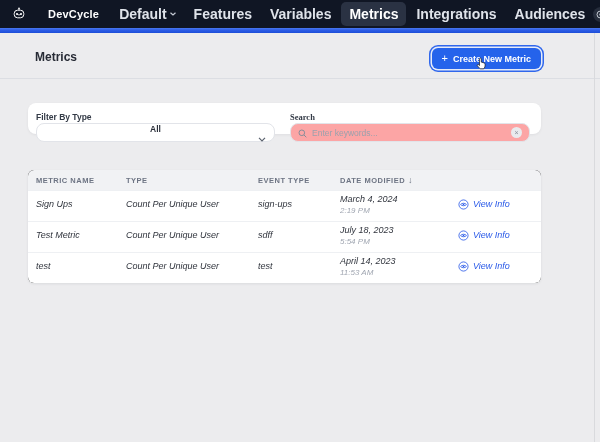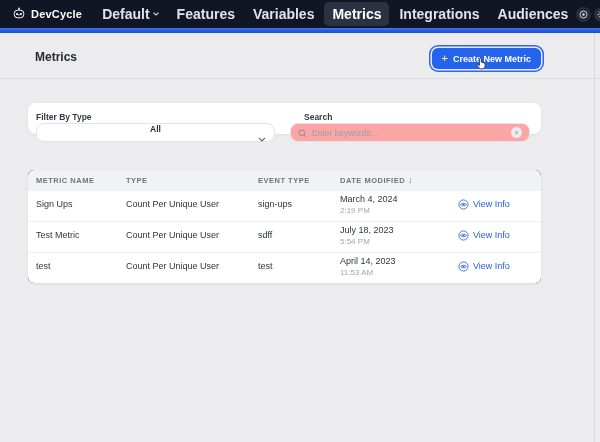--- a/index.html
+++ b/index.html
@@ -3,21 +3,21 @@
 <meta charset="utf-8">
 <style>
   * { margin:0; padding:0; box-sizing:border-box; }
   html,body { width:600px; height:442px; }
   body { font-family:"Liberation Sans", sans-serif; background:#ececee; position:relative; overflow:hidden; }
   .screen { position:absolute; inset:0; width:600px; height:442px; }
 
   
   .navbar { position:absolute; top:0; left:0; right:0; height:28px; background:#101624;
             display:flex; align-items:center; padding:0 8px; }
-  .brand { display:flex; align-items:center; gap:5px; margin-left:4px; }
+  .brand { display:flex; align-items:center; gap:22px; margin-left:4px; }
   .brand svg { display:block; }
   .brand-name { color:#ffffff; font-weight:700; font-size:11px; letter-spacing:.2px; }
   .nav-items { display:flex; align-items:center; margin-left:12px; gap:2px; }
   .nav-item { color:#dfe3ea; font-size:14px; font-weight:600; padding:4px 8px; border-radius:5px;
               display:flex; align-items:center; gap:3px; cursor:pointer; white-space:nowrap; }
   .nav-item.active { background:#2a3243; color:#ffffff; }
   .nav-right { margin-left:auto; display:flex; align-items:center; gap:3px; }
   .icon-btn { width:15px; height:15px; border-radius:50%; background:#262d3c; display:flex;
               align-items:center; justify-content:center; }
   .icon-btn svg { display:block; }
@@ -34,21 +34,21 @@
                 font-weight:600; font-family:inherit; display:flex; align-items:center; gap:5px;
                 box-shadow:0 0 0 1.5px #e6ebf8, 0 0 0 3px #3067ec; cursor:pointer; }
   .create-btn .plus { font-size:11px; font-weight:500; line-height:1; }
   .header-divider { position:absolute; top:78px; left:0; right:0; height:1px; background:#dcdee3; }
 
   
   .filter-card { position:absolute; top:103px; left:28px; width:513px; height:31px; background:#ffffff;
                  border-radius:8px; box-shadow:0 1px 3px rgba(16,24,40,.06); }
   .field-label { position:absolute; font-size:8.5px; font-weight:700; color:#333a46; }
   .lbl-filter { top:9px; left:8px; }
-  .lbl-search { top:9px; left:276px; }
+  .lbl-search { top:9px; left:262px;font-family:Liberation Serif, serif; }
   .select { position:absolute; top:20px; left:8px; width:239px; height:19px; border:1px solid #e2e4e9;
             border-radius:8px; background:#fff; display:flex; align-items:center; padding:0 8px;
             font-size:8.5px; font-weight:700; color:#2b303b; cursor:pointer;flex-direction:column; }
   .select .chev { margin-left:auto; }
   .search-wrap { position:absolute; top:20px; left:262px; width:240px; height:19px; border:1px solid #e2e4e9;
                  border-radius:8px; background:#fca5a5; display:flex; align-items:center; padding:0 7px; }
   .search-wrap input { border:none; outline:none; flex:1; font-size:8.5px; font-family:inherit;
                        color:#2b303b; margin-left:5px; background:transparent; min-width:0; }
   .search-wrap input::placeholder { color:#9aa1ad; }
   .clear-btn { width:11px; height:11px; border-radius:50%; background:#e9ebee; display:flex;
@@ -58,21 +58,21 @@
   
   .table { position:absolute; top:170px; left:28px; width:513px; border-radius:6px; overflow:hidden;
            box-shadow:0 1px 3px rgba(16,24,40,.08); background:#000000; }
   .t-head { background:#f1f2f4; height:20px; }
   .t-grid { display:grid; grid-template-columns:90px 132px 82px 112px 1fr; align-items:center;
             padding-left:8px; }
   .t-head .t-grid { height:20px; }
   .th { font-size:7.5px; font-weight:700; letter-spacing:.5px; text-transform:uppercase; color:#6d7483;
         display:flex; align-items:center; gap:3px; }
   .t-row { height:31px; border-top:1px solid #eef0f3; background:#fff; }
-  .t-row .t-grid { height:26px; }
+  .t-row .t-grid { height:26px;font-style:italic; }
   .td { font-size:9px; color:#30343d; }
   .td .time { font-size:8px; color:#a0a6b1; margin-top:2px; }
   .view-info { display:flex; align-items:center; gap:4px; color:#2a5ae8; font-size:9px; font-weight:500;
                margin-left:6px; cursor:pointer; }
   .view-info svg { display:block; }
 
   .scroll-edge { position:absolute; top:33px; right:5px; bottom:0; width:1px; background:#d9dadd; }
 
   .cursor { position:absolute; top:57px; left:476px; width:11px; height:13px; z-index:50; pointer-events:none; }
 </style>

